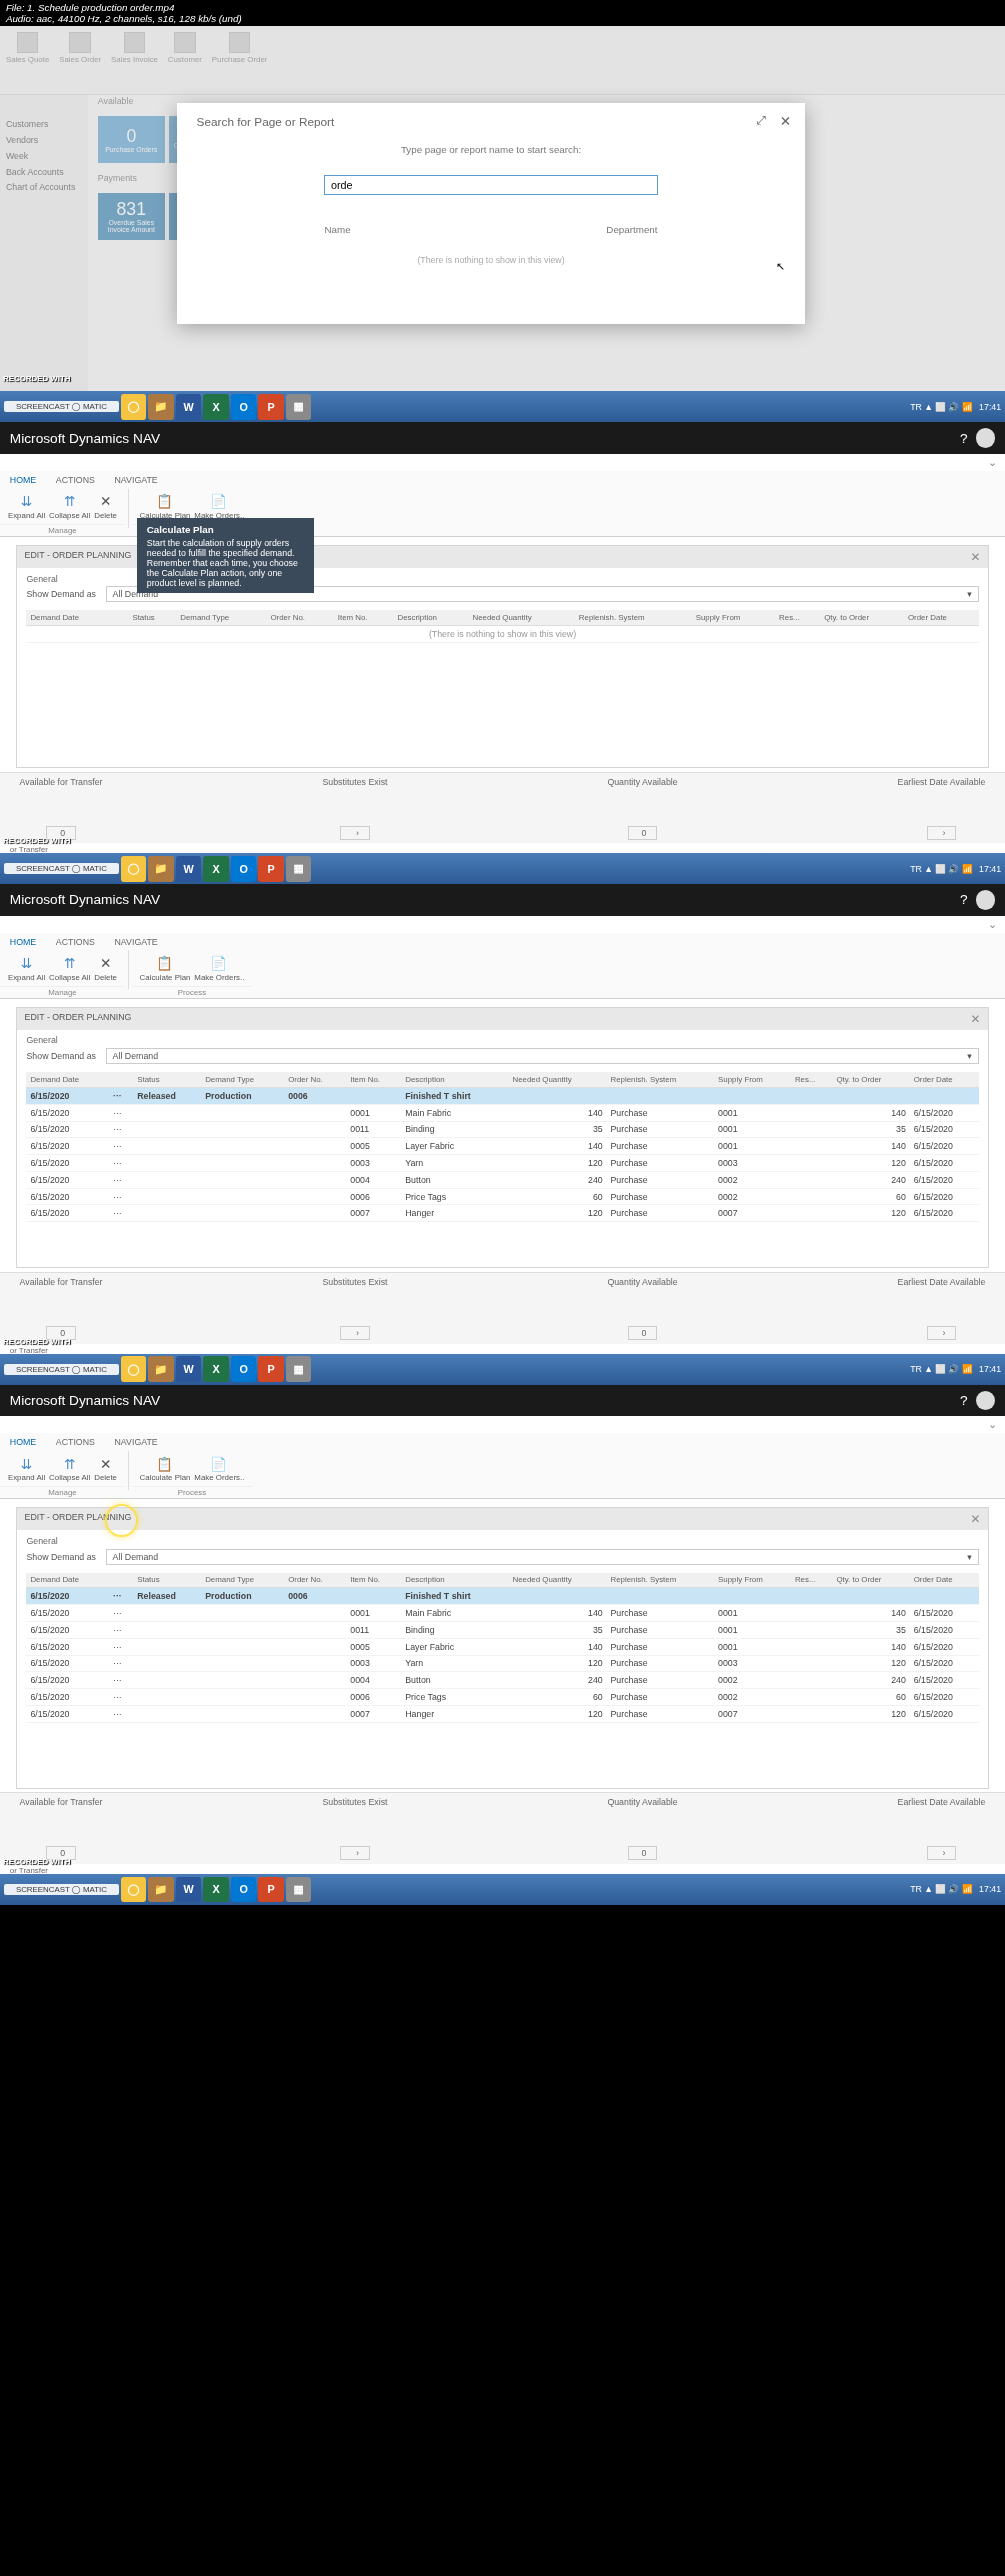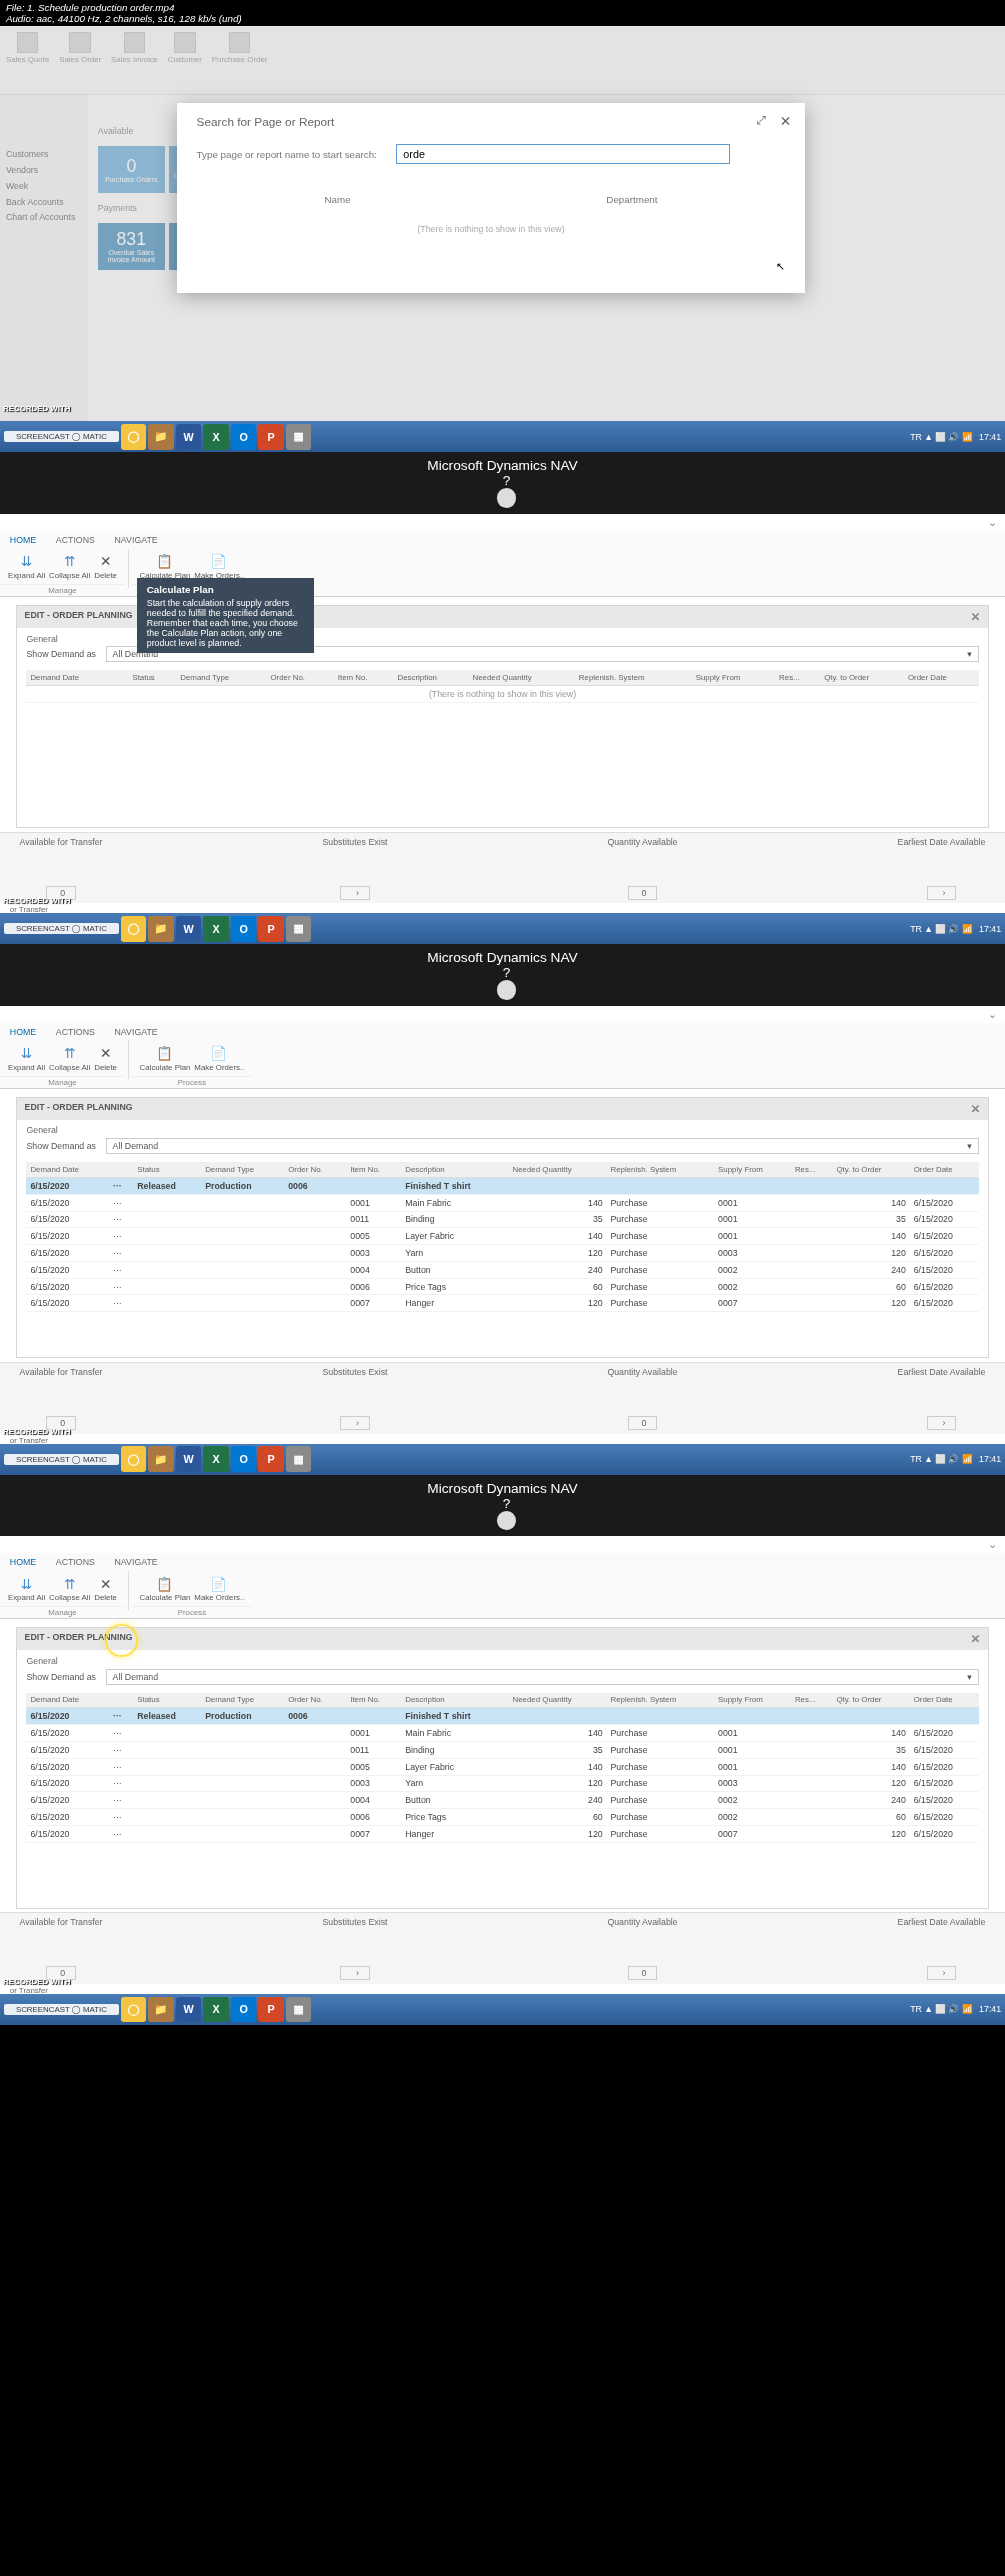--- a/index.html
+++ b/index.html
@@ -1,19 +1,19 @@
 <!DOCTYPE html>
 <html><head>
 <meta charset="utf-8">
 <style>
 * { box-sizing: border-box; margin: 0; padding: 0; font-family: "Segoe UI", Arial, sans-serif; }
 body { background: #000; width: 1005px; }
 .meta-info { color: #fff; font-size: 9.8px; padding: 2px 5.9px; font-style: italic; }
 .panel { position: relative; background: #fff; margin-bottom: 0; }
-.titlebar { background: #1a1a1a; color: #fff; display: flex; align-items: center; padding: 5.9px 9.8px; font-size: 13.7px; flex-direction: column; }
+.titlebar { background: #1a1a1a; color: #fff; display: flex; align-items: center; padding: 5.9px 9.8px; font-size: 13.7px; }
 .titlebar .spacer { flex: 1; }
 .titlebar .titlebar-icon { width: 19.6px; height: 19.6px; border-radius: 50%; background: #ddd; margin-left: 7.9px; }
 .titlebar .help { color: #fff; font-size: 13.7px; margin-left: 7.9px; }
 .dim-overlay { position: absolute; inset: 0; background: rgba(200,200,200,0.4); pointer-events: none; }
 
 
 .p1-body { height: 334px; background: #f9f9f9; display: flex; }
 .p1-sidebar { width: 88px; background: #f0f0f0; font-size: 8.8px; padding: 59px 5.9px 5.9px; color:#555; }
 .p1-sidebar div { padding: 2.9px 0; }
 .p1-main { flex: 1; padding: 39px 9.8px 9.8px; position: relative; }
@@ -25,21 +25,21 @@
 .tile .lbl { font-size: 6.9px; text-align: center; line-height: 1; }
 .p1-ribbon { position: absolute; top: 0; left: 0; right: 0; height: 69px; background: #f5f5f5; border-bottom: 1px solid #ddd; display:flex; gap:9.8px; padding:5.9px; font-size:7.9px; color:#888;}
 .rib-btn { display:flex; flex-direction:column; align-items:center; gap:2px; }
 .rib-ico { width:21.6px; height:21.6px; background:#d0d0d0; border:1px solid #bbb; }
 
 
 .search-dialog { position: absolute; top: 77px; left: 177px; width: 628px; background: #fff; box-shadow: 0 3.9px 19.6px rgba(0,0,0,0.3); z-index: 10; padding: 11.8px 19.6px 29.5px; }
 .dlg-title { font-size: 11.8px; color: #666; margin-bottom: 15.7px; }
 .dlg-close { position: absolute; top: 9.8px; right: 13.7px; font-size: 13.7px; color: #666; }
 .dlg-max { position: absolute; top: 9.8px; right: 39px; font-size: 11.8px; color: #666; }
-.dlg-row { display: flex; align-items: center; gap: 19.6px; font-size: 9.8px; color: #777; margin-bottom: 19.6px;}
+.dlg-row { display: flex; align-items: center; gap: 19.6px; font-size: 9.8px; color: #777; margin-bottom: 19.6px; flex-direction: column;}
 .dlg-input { border: 1px solid #5b9bd5; padding: 2.9px 5.9px; width: 334px; font-size: 10.8px; }
 .dlg-cols { display: flex; justify-content: space-around; font-size: 9.8px; color: #777; margin: 29.5px 0 19.6px;}
 .dlg-empty { text-align: center; font-size: 8.8px; color: #aaa; margin: 19.6px 0 29.5px;}
 .cursor { position:absolute; top:157px; left:599px; font-size:10.8px; color:#000;}
 
 
 .taskbar { background: linear-gradient(#4a7db8, #2c5a94); height: 31px; display: flex; align-items: center; gap: 2px; padding: 0 3.9px; position:relative; }
 .tb-app { width: 25.5px; height: 25.5px; border-radius: 2.9px; display: flex; align-items: center; justify-content: center; font-size: 10.8px; font-weight: bold; color: #fff; }
 .tb-tray { margin-left: auto; color: #fff; font-size: 8.8px; display: flex; align-items: center; gap: 5.9px; }
 .watermark { position: absolute; bottom: 3.9px; left: 3px; color:#fff; font-size:7.9px; font-weight:bold; text-shadow:1px 1px 1px #000;}
@@ -55,21 +55,21 @@
 .rib-item .ic { width:17.7px; height:17.7px; display:flex; align-items:center; justify-content:center; font-size:13.7px; }
 .rib-sep { width:1px; background:#ddd; height:39px; margin:0 2.9px; }
 .rib-label { text-align:center; font-size:7.9px; color:#888; border-top:1px solid #eee; padding:1px;}
 
 
 .tooltip { position:absolute; background:#3a4a5a; color:#fff; font-size:8.8px; padding:5.9px 9.8px; width:177px; z-index:5;}
 .tooltip .tt-title { font-weight:bold; margin-bottom:2.9px; font-size:9.8px;}
 
 
 .edit-window { margin: 7.9px 15.7px 3.9px; border: 1px solid #d5d5d5; background:#fff; }
-.ew-title { background:#e8e8e8; padding:3.9px 7.9px; font-size:8.8px; color:#555; font-weight:bold; display:flex;}
+.ew-title { background:#e8e8e8; padding:3.9px 7.9px; font-size:8.8px; color:#555; font-weight:normal; display:flex;}
 .ew-close { margin-left:auto; color:#888; font-size:11.8px;}
 .ew-body { padding:5.9px 9.8px; }
 .ew-general { font-size:8.8px; color:#666; margin-bottom:2.9px;}
 .ew-demand { display:flex; align-items:center; font-size:8.8px; color:#555; gap:9.8px; margin-bottom:7.9px;}
 .ew-select { flex:1; border:1px solid #ccc; padding:2px 5.9px; font-size:8.8px; display:flex; justify-content:space-between;}
 
 
 table.grid { width:100%; border-collapse:collapse; font-size:8.8px; color:#444;}
 table.grid th { background:#f0f0f0; text-align:left; padding:2.9px 3.9px; font-weight:normal; color:#666; border-bottom:1px solid #ddd; font-size:7.9px;}
 table.grid td { padding:2.9px 3.9px; border-bottom:1px solid #f2f2f2; }

